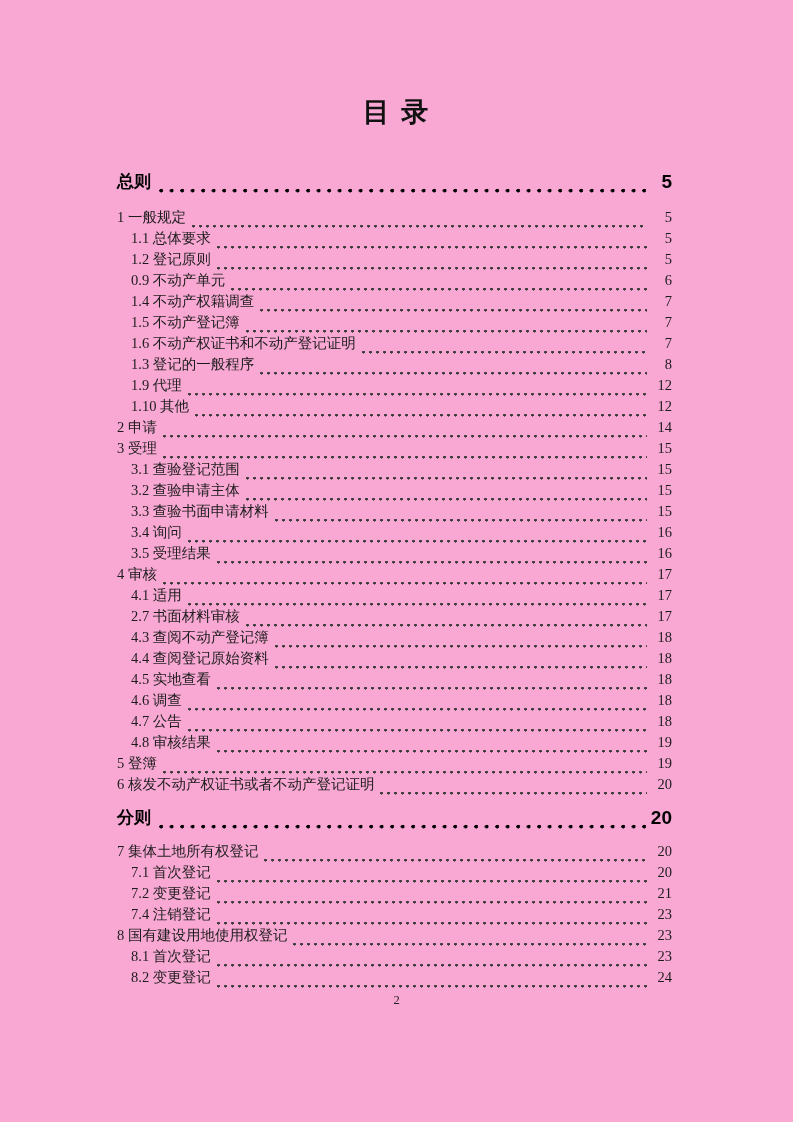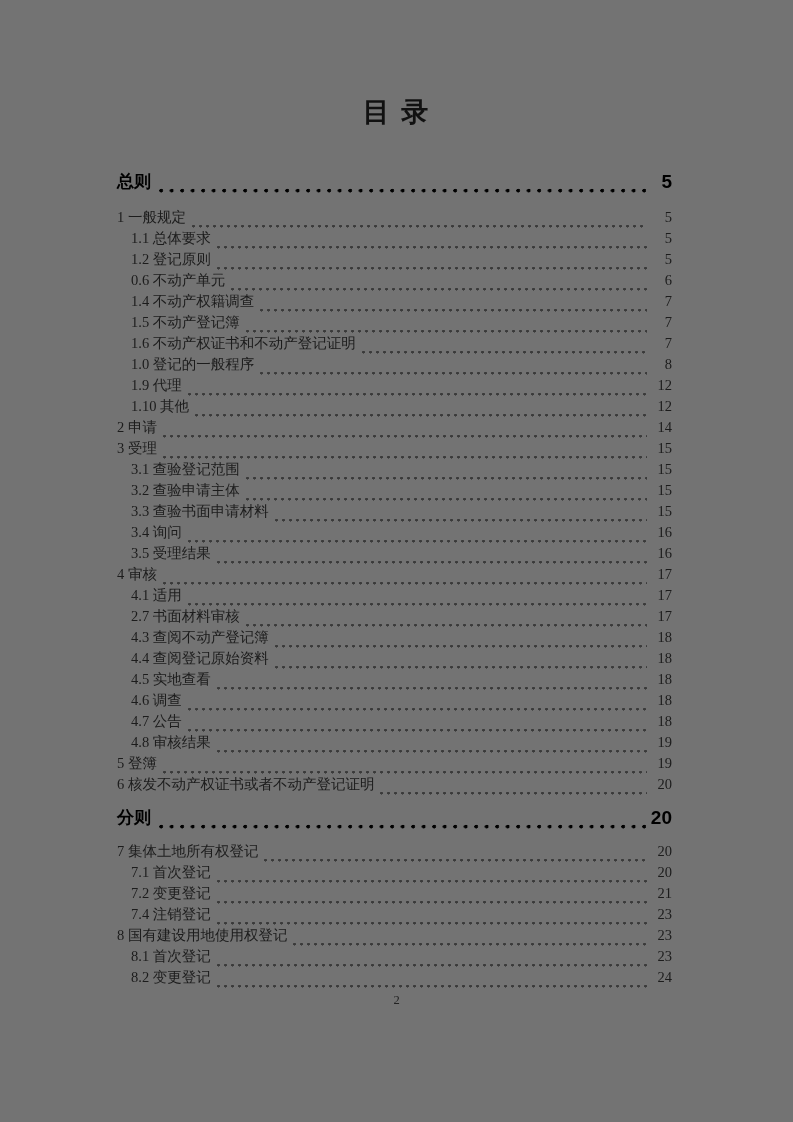--- a/index.html
+++ b/index.html
@@ -4,21 +4,21 @@
 <style>
   html, body {
     margin: 0;
     padding: 0;
     background: #ffffff;
   }
   .page {
     position: relative;
     width: 793px;
     height: 1122px;
-    background: #737373;
+    background: #f9a8d4;
     overflow: hidden;
     font-family: "Liberation Serif", "DejaVu Serif", serif;
     color: #1c1c1c;
     box-sizing: border-box;
   }
   .title {
     margin: 0;
     padding-top: 97px;
     text-align: center;
     font-family: "Liberation Sans", "DejaVu Sans", sans-serif;
@@ -108,41 +108,41 @@
     <span class="toc-label">1.1 总体要求</span>
     <span class="leader"></span>
     <span class="toc-page">5</span>
   </div>
       <div class="toc-row l2">
     <span class="toc-label">1.2 登记原则</span>
     <span class="leader"></span>
     <span class="toc-page">5</span>
   </div>
       <div class="toc-row l2">
-    <span class="toc-label">0.6 不动产单元</span>
+    <span class="toc-label">0.9 不动产单元</span>
     <span class="leader"></span>
     <span class="toc-page">6</span>
   </div>
       <div class="toc-row l2">
     <span class="toc-label">1.4 不动产权籍调查</span>
     <span class="leader"></span>
     <span class="toc-page">7</span>
   </div>
       <div class="toc-row l2">
     <span class="toc-label">1.5 不动产登记簿</span>
     <span class="leader"></span>
     <span class="toc-page">7</span>
   </div>
       <div class="toc-row l2">
     <span class="toc-label">1.6 不动产权证书和不动产登记证明</span>
     <span class="leader"></span>
     <span class="toc-page">7</span>
   </div>
       <div class="toc-row l2">
-    <span class="toc-label">1.0 登记的一般程序</span>
+    <span class="toc-label">1.3 登记的一般程序</span>
     <span class="leader"></span>
     <span class="toc-page">8</span>
   </div>
       <div class="toc-row l2">
     <span class="toc-label">1.9 代理</span>
     <span class="leader"></span>
     <span class="toc-page">12</span>
   </div>
       <div class="toc-row l2">
     <span class="toc-label">1.10 其他</span>

